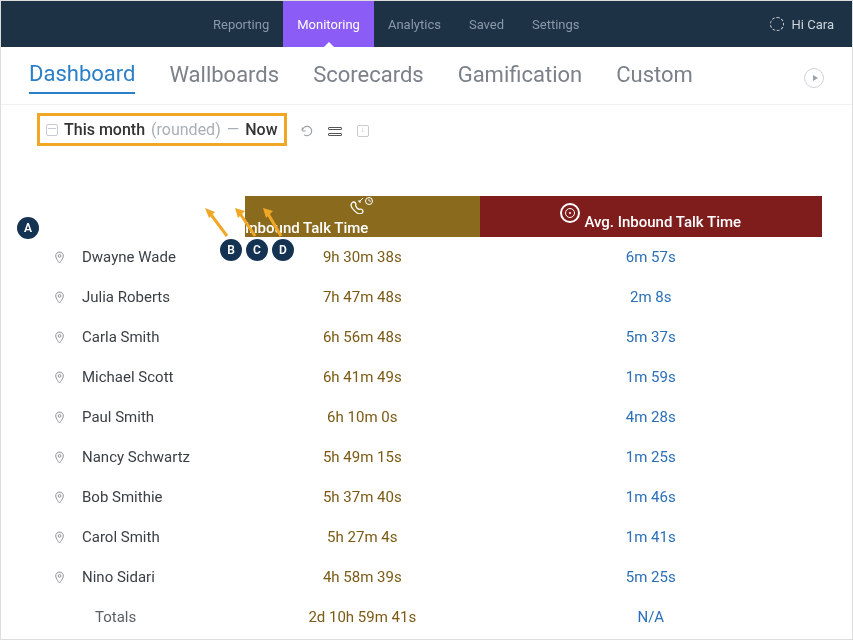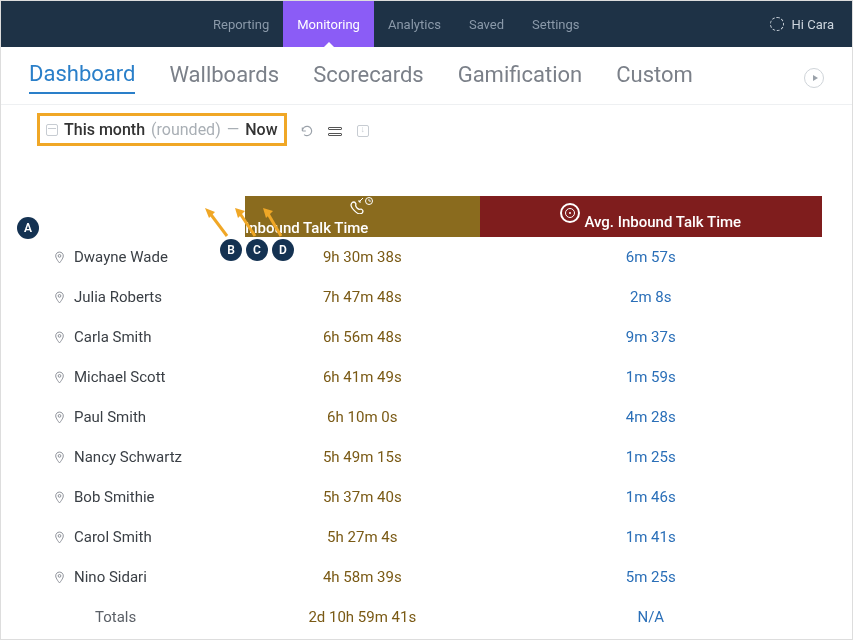--- a/index.html
+++ b/index.html
@@ -46,21 +46,21 @@
 
 .table-wrap { padding: 0 30px 0 44px; }
 .data-table { width: 100%; border-collapse: collapse; }
 .data-table th { padding: 0; }
 .th-blank { width: 200px; }
 .th-inbound { background: #8a6b1e; color: #fff; text-align: left; padding: 14px 8px; }
 .th-avg { background: #7f1d1d; color: #fff; text-align: center; padding: 14px 8px; }
 .th-icon { display: block; margin: 0 auto 4px; }
 .th-label { font-size: 15px; font-weight: 500; }
 .data-table td { padding: 11px 8px; font-size: 15px; }
-.name-cell { color: #3a3f45; display: flex; align-items: center; gap: 8px; }
+.name-cell { color: #3a3f45; display: flex; align-items: center; gap: 16px; }
 .pin-icon { width: 13px; height: 13px; flex-shrink:0; }
 .col-inbound { color: #7a5a15; text-align: center; }
 .col-avg { color: #2a6fb8; text-align: center; }
 .totals-row td:first-child { padding-left: 50px; color: #5b6067; }
 
 .target-icon { width:20px; height:20px; border:2px solid #fff; border-radius:50%; position:relative; display:inline-block; }
 .target-icon::before { content:''; position:absolute; top:3px; left:3px; right:3px; bottom:3px; border:1.5px solid #fff; border-radius:50%; }
 .target-icon::after { content:''; position:absolute; top:7px; left:7px; width:2px; height:2px; background:#fff; border-radius:50%; }
 </style>
 </head>
@@ -182,21 +182,21 @@
         </tr>
         <tr>
           <td class="name-cell">
             <svg class="pin-icon" viewBox="0 0 24 24">
               <path fill="none" stroke="#7b8089" stroke-width="1.6" d="M12 2C8 2 5 5 5 9c0 5 7 13 7 13s7-8 7-13c0-4-3-7-7-7z"></path>
               <circle cx="12" cy="9" r="2.5" fill="none" stroke="#7b8089" stroke-width="1.6"></circle>
             </svg>
             <span>Carla Smith</span>
           </td>
           <td class="col-inbound">6h 56m 48s</td>
-          <td class="col-avg">9m 37s</td>
+          <td class="col-avg">5m 37s</td>
         </tr>
         <tr>
           <td class="name-cell">
             <svg class="pin-icon" viewBox="0 0 24 24">
               <path fill="none" stroke="#7b8089" stroke-width="1.6" d="M12 2C8 2 5 5 5 9c0 5 7 13 7 13s7-8 7-13c0-4-3-7-7-7z"></path>
               <circle cx="12" cy="9" r="2.5" fill="none" stroke="#7b8089" stroke-width="1.6"></circle>
             </svg>
             <span>Michael Scott</span>
           </td>
           <td class="col-inbound">6h 41m 49s</td>

